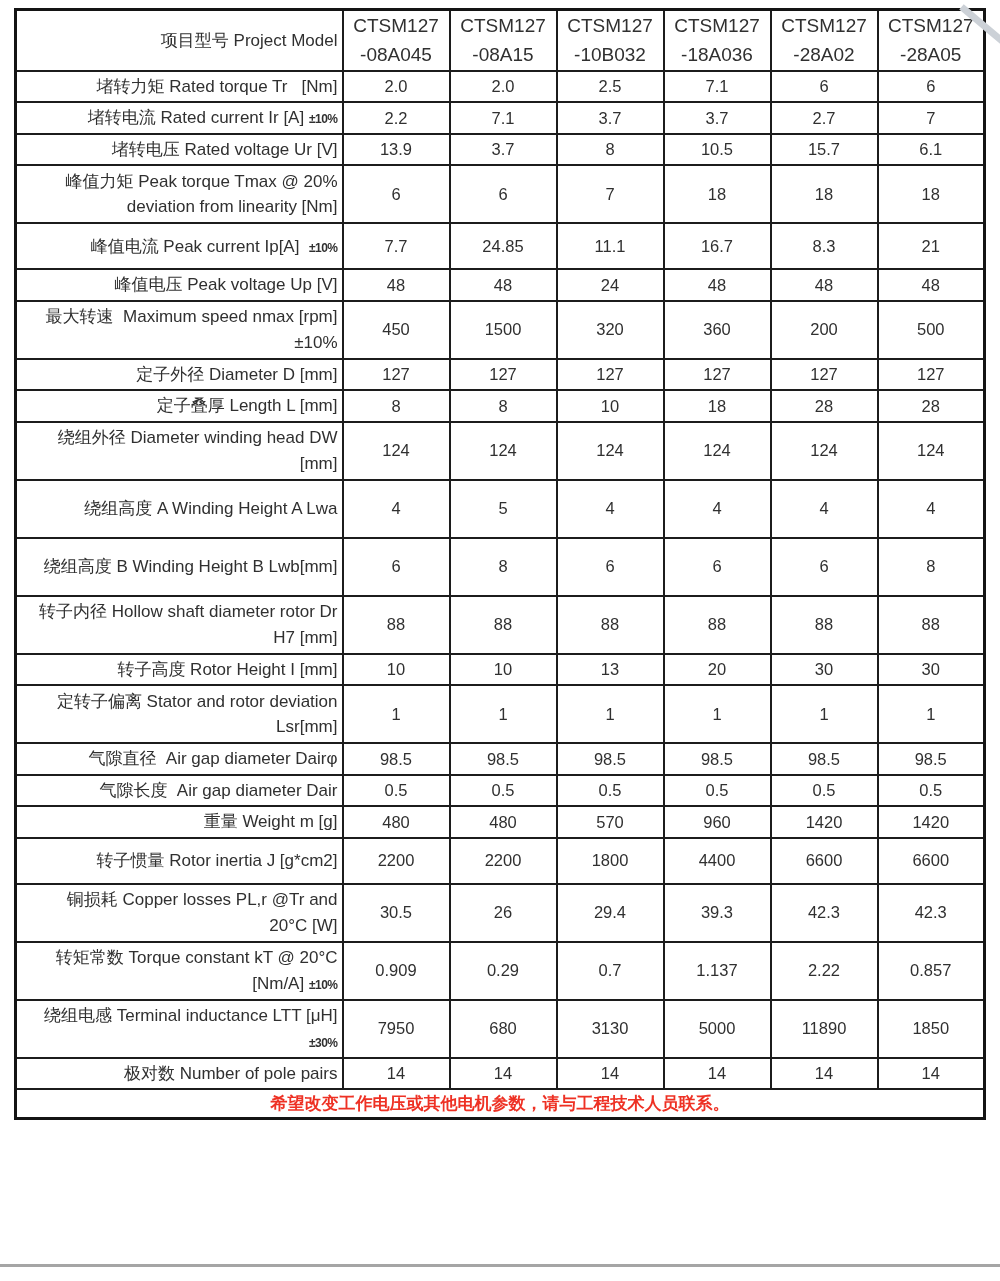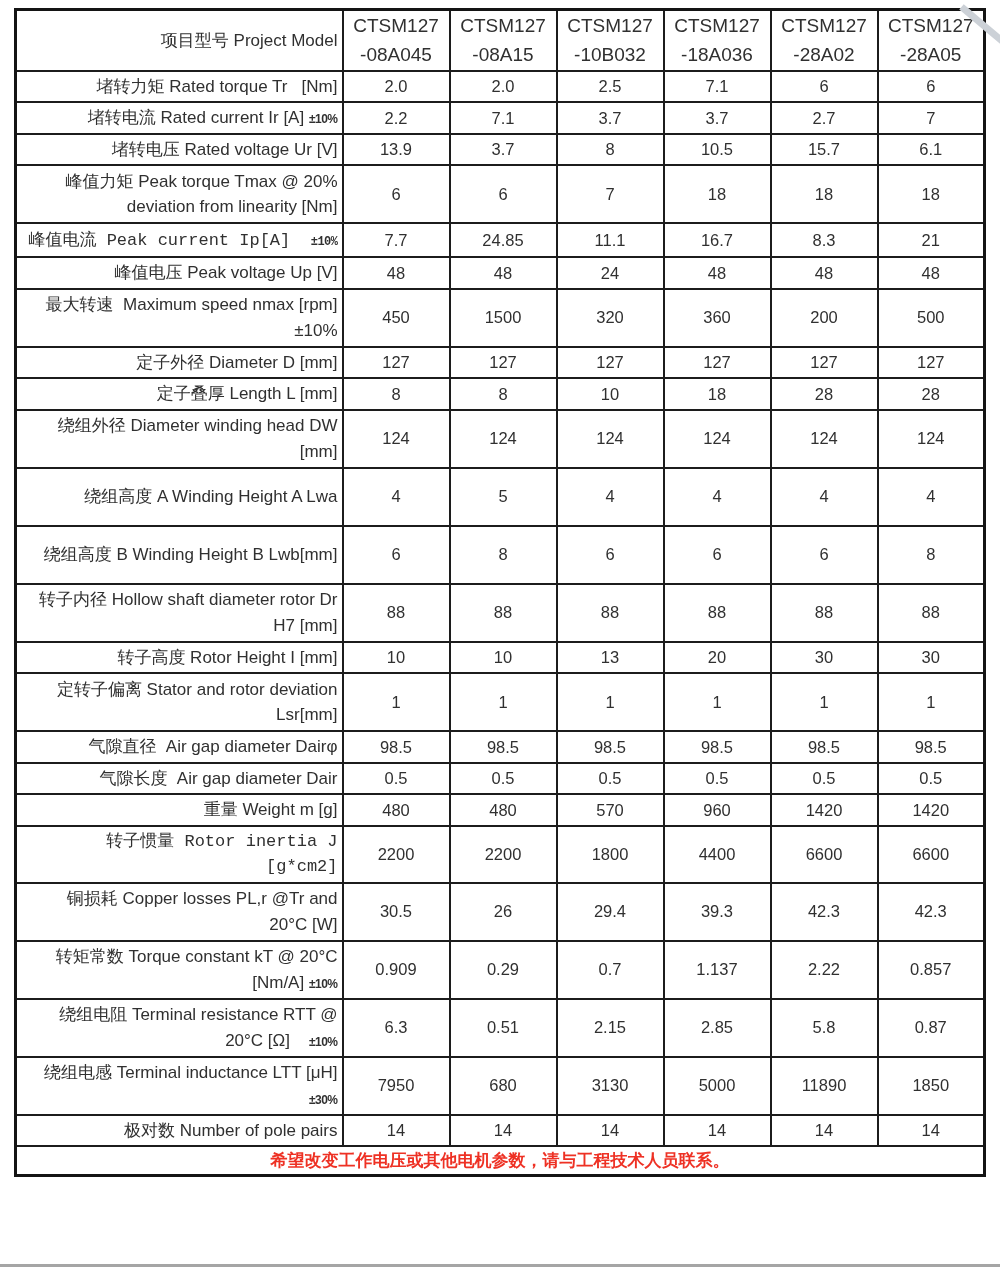--- a/index.html
+++ b/index.html
@@ -40,21 +40,21 @@
     color: #303030;
   }
   td.val {
     text-align: center;
     font-size: 16.5px;
     color: #303030;
     padding: 1px 2px;
   }
   .h-hd { height: 57px; }
   .h-s  { height: 28px; }
-  .h-m  { height: 34px; font-family: Liberation Mono, monospace; }
+  .h-m  { height: 46px; }
   .h-l  { height: 58px; }
   .small-note { font-size: 12px; font-weight: bold; letter-spacing: -0.5px; }
 
   td.footer-cell {
     height: 27px;
     text-align: center;
     font-size: 17px;
     font-weight: 600;
     padding: 2px;
   }
@@ -301,29 +301,20 @@
         <tr>
           <td class="lbl h-l"><span>转矩常数 Torque constant kT @ 20°C [Nm/A] </span><span class="small-note">±10%</span></td>
           <td class="val">0.909</td>
           <td class="val">0.29</td>
           <td class="val">0.7</td>
           <td class="val">1.137</td>
           <td class="val">2.22</td>
           <td class="val">0.857</td>
         </tr>
         <tr>
-          <td class="lbl h-l"><span>绕组电阻 Terminal resistance RTT @ 20°C [Ω]    </span><span class="small-note">±10%</span></td>
-          <td class="val">6.3</td>
-          <td class="val">0.51</td>
-          <td class="val">2.15</td>
-          <td class="val">2.85</td>
-          <td class="val">5.8</td>
-          <td class="val">0.87</td>
-        </tr>
-        <tr>
           <td class="lbl h-l"><span>绕组电感 Terminal inductance LTT [μH] </span><span class="small-note">±30%</span></td>
           <td class="val">7950</td>
           <td class="val">680</td>
           <td class="val">3130</td>
           <td class="val">5000</td>
           <td class="val">11890</td>
           <td class="val">1850</td>
         </tr>
         <tr>
           <td class="lbl h-s"><span>极对数 Number of pole pairs</span></td>

